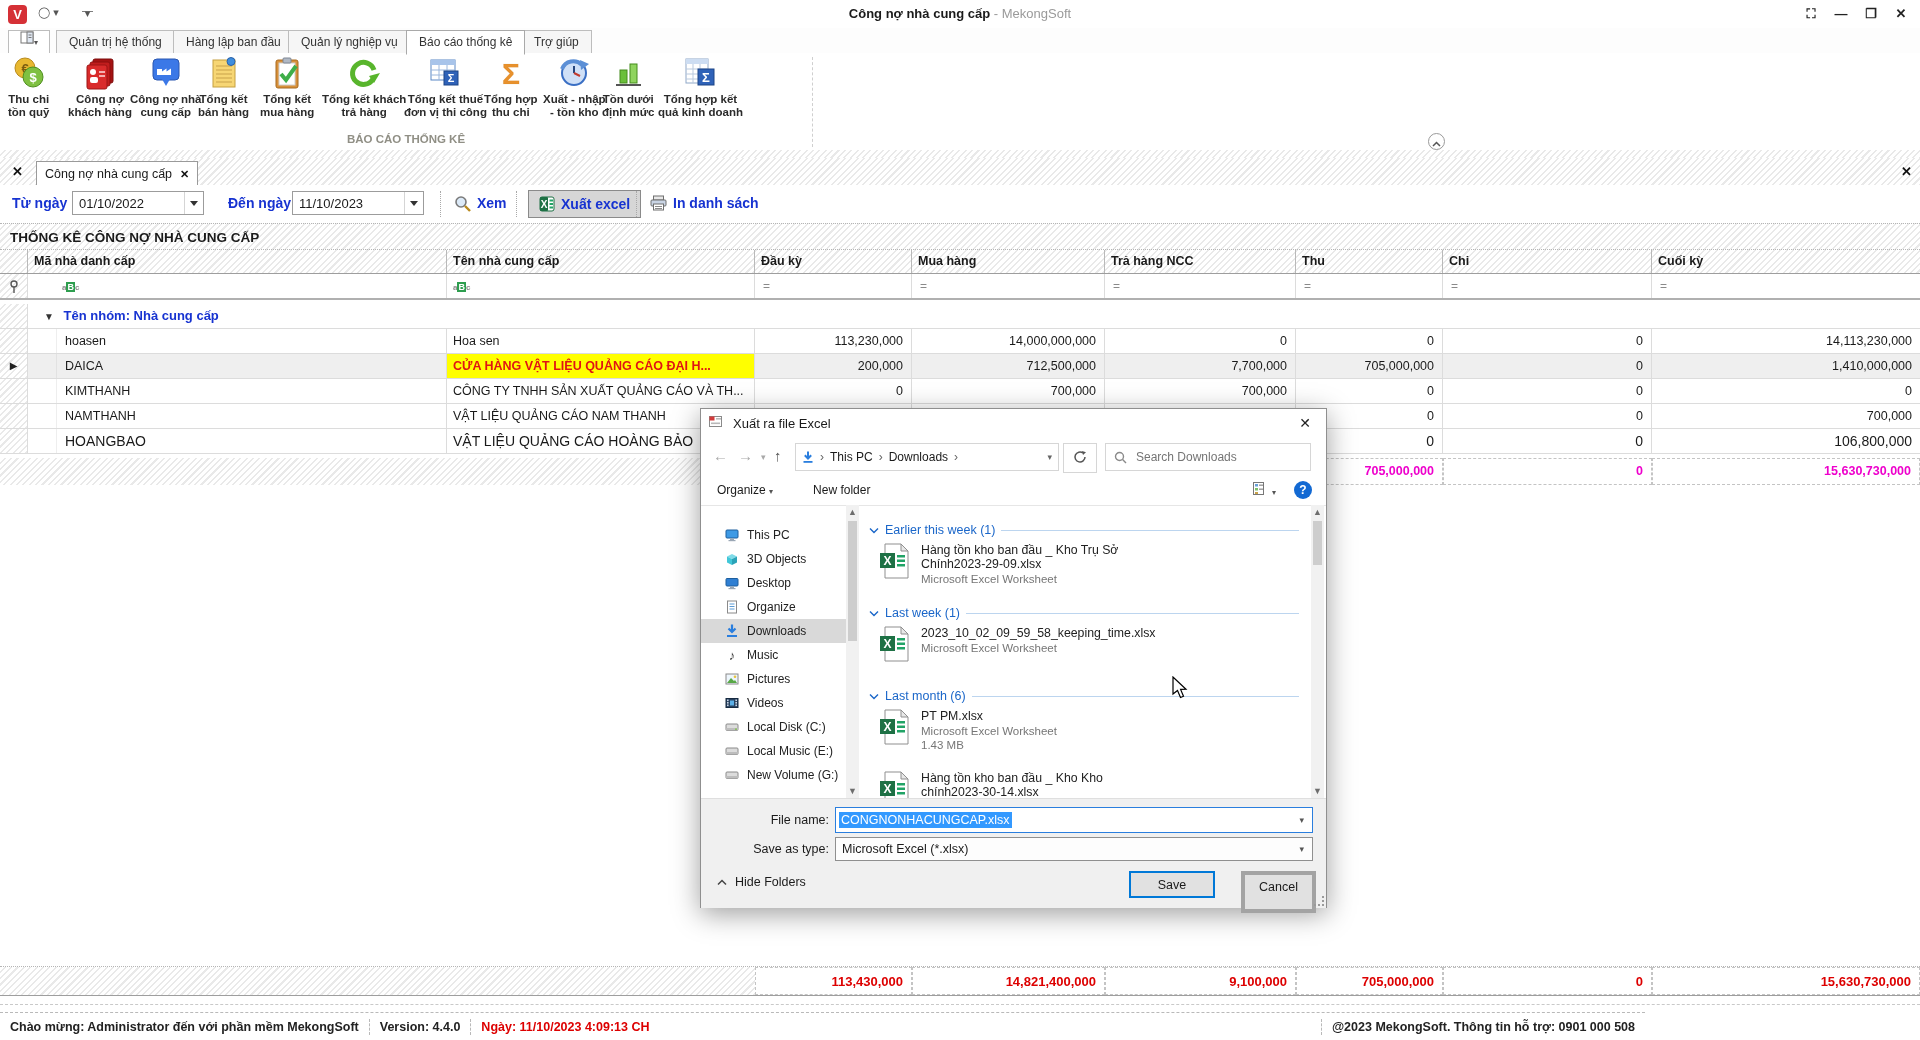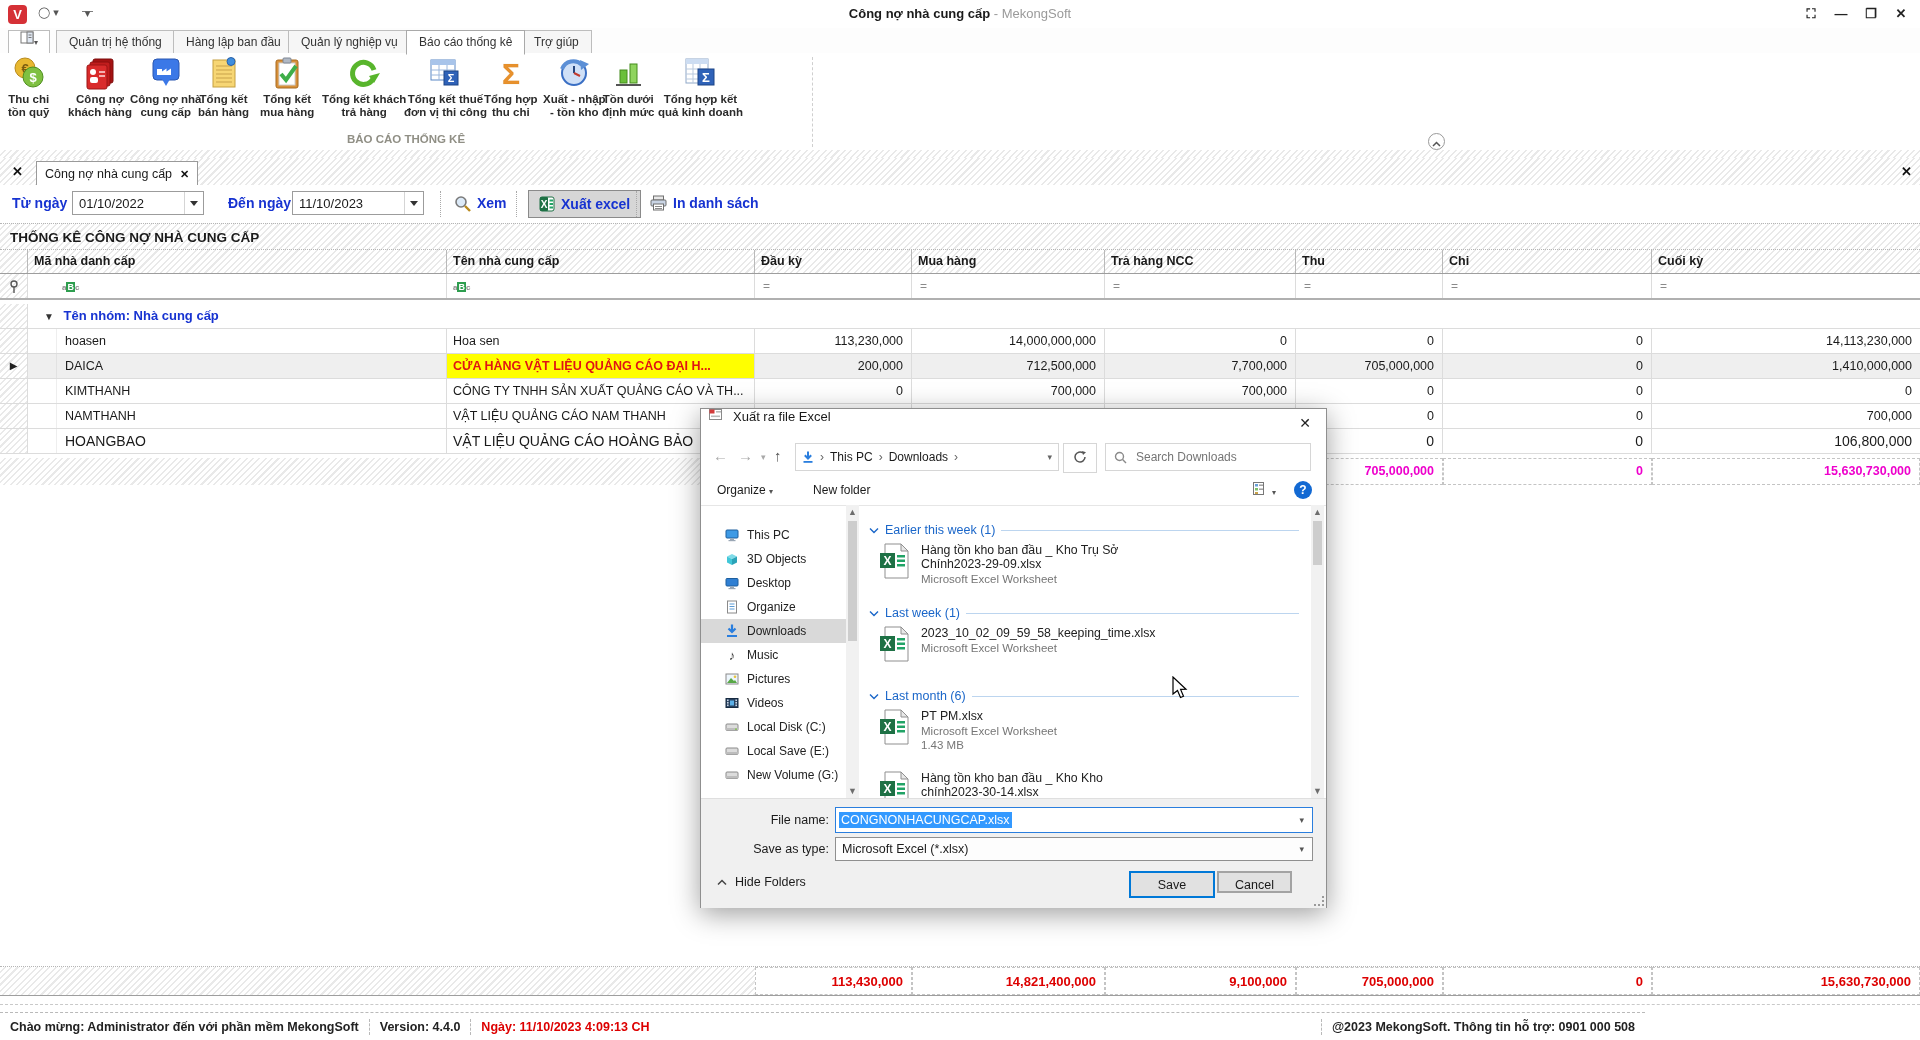--- a/index.html
+++ b/index.html
@@ -55,21 +55,21 @@
   .n1{width:157px}.n2{width:193px}.n3{width:191px}.n4{width:147px}.n5{width:209px}.n6{width:268px}
   .wide-ma{width:419px}
   .abc{font-size:8px;color:#8a8a8a;font-weight:bold;letter-spacing:0}
   .abc b{background:#2e9e4f;color:#fff;padding:0 1px;font-size:9px}
   .magenta{color:#ee00cc;font-weight:bold}
   .red{color:#dd0000;font-weight:bold}
   .dashcell{border:1px dashed #c4c4c4;box-sizing:border-box}
   
   .dialog{left:700px;top:408px;width:625px;height:498px;background:#fff;border:1px solid #8f8f8f;
           box-shadow:0 6px 26px rgba(0,0,0,.38);z-index:50;font-size:12px}
-  .dlg-title{position:absolute;left:0;top:0;width:100%;height:28px;display:flex;}
+  .dlg-title{position:absolute;left:0;top:0;width:100%;height:28px;display:flex;align-items:center}
   .dlg-x{position:absolute;right:0;top:0;width:42px;height:28px;text-align:center;line-height:28px;font-size:14px;color:#222}
   .navitem{position:absolute;left:0;width:144px;height:24px;display:flex;align-items:center;gap:8px;padding-left:24px;box-sizing:border-box;font-size:12px;color:#222}
   .grp-hdr{position:absolute;display:flex;align-items:center;gap:6px;color:#1a66c9;font-size:12.5px}
   .grp-rule{flex:1;height:1px;background:#bcd5ef}
   .fname{font-size:12.3px;color:#222;line-height:14px;width:245px;overflow-wrap:anywhere}
   .ftype{font-size:11.5px;color:#767676;margin-top:2px}
   .btn{position:absolute;background:#e1e1e1;font-size:12.5px;text-align:center}
   .sb{background:#f1f1f1}
   .thumb{background:#cdcdcd}
   .arrowglyph{color:#6d6d6d;font-size:9px;text-align:center}
@@ -578,21 +578,21 @@
           <rect x="1" y="8" width="12" height="2.5" fill="#bdbdbd"></rect>
           <circle cx="11" cy="9.2" r="0.9" fill="#7ec24a"></circle>
         </svg>
       <span>Local Disk (C:)</span>
     </div>
     <div class="navitem" style="top:234px">
       <svg width="14" height="14" viewBox="0 0 14 14">
           <rect x="1" y="4" width="12" height="6.5" rx="1" fill="#dcdcdc" stroke="#8a8a8a"></rect>
           <rect x="1" y="8" width="12" height="2.5" fill="#bdbdbd"></rect>
         </svg>
-      <span>Local Save (E:)</span>
+      <span>Local Music (E:)</span>
     </div>
     <div class="navitem" style="top:258px">
       <svg width="14" height="14" viewBox="0 0 14 14">
           <rect x="1" y="4" width="12" height="6.5" rx="1" fill="#dcdcdc" stroke="#8a8a8a"></rect>
           <rect x="1" y="8" width="12" height="2.5" fill="#bdbdbd"></rect>
         </svg>
       <span>New Volume (G:)</span>
     </div>
 
     <div class="abs sb" style="left:145px;top:0;width:13px;height:293px">
@@ -709,21 +709,21 @@
       <span style="margin-left:6px;font-size:12.5px">Microsoft Excel (*.xlsx)</span>
       <span style="margin-left:auto;margin-right:8px;color:#555;font-size:9px">▾</span>
     </div>
     <div class="abs" style="left:16px;top:76px;display:flex;align-items:center;gap:8px;font-size:12.5px">
       <svg width="10" height="7" viewBox="0 0 10 7">
           <polyline points="1,5.5 5,1.5 9,5.5" fill="none" stroke="#444" stroke-width="1.5"></polyline>
         </svg>
       <span>Hide Folders</span>
     </div>
     <div class="btn" style="left:428px;top:72px;width:86px;height:27px;line-height:25px;border:2px solid #0078d7;box-sizing:border-box">Save</div>
-    <div class="btn" style="left:516px;top:72px;width:75px;height:22px;line-height:25px;border:2px solid #a3a3a3;box-sizing:border-box">Cancel</div>
+    <div class="btn" style="left:540px;top:72px;width:75px;height:42px;line-height:25px;border:4px solid #a3a3a3;box-sizing:border-box">Cancel</div>
     <div class="abs" style="right:2px;bottom:2px;width:8px;height:8px;border-right:2px dotted #9a9a9a;border-bottom:2px dotted #9a9a9a"></div>
   </div>
 </div>
 
 <div class="abs" style="left:1172px;top:676px;z-index:100">
   <svg width="16" height="24" viewBox="0 0 16 24">
       <path d="M1 1 L1 18 L5.5 14.5 L8.5 21.5 L11.5 20.2 L8.6 13.4 L14 13.2 Z" fill="#fff" stroke="#000" stroke-width="1.2"></path>
     </svg>
 </div>
 

